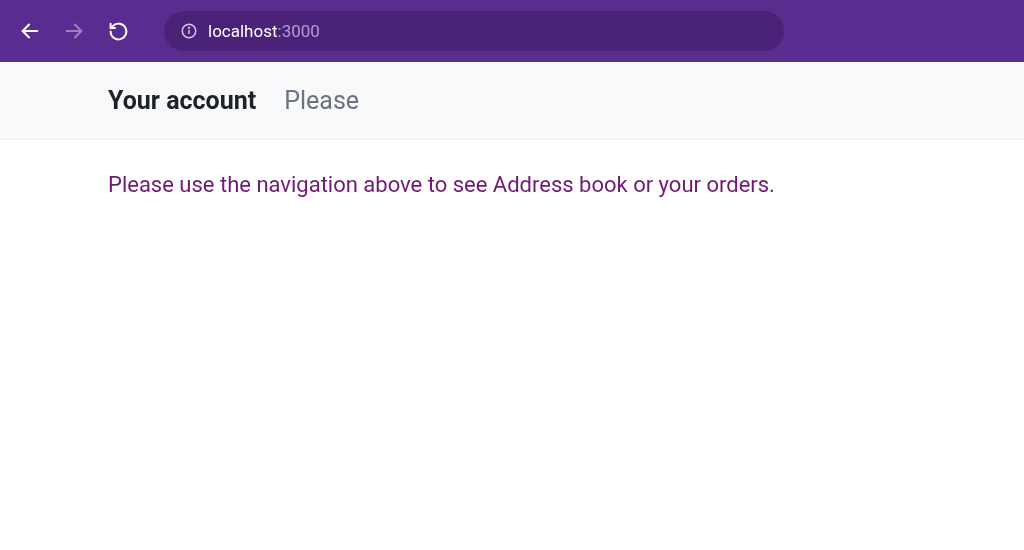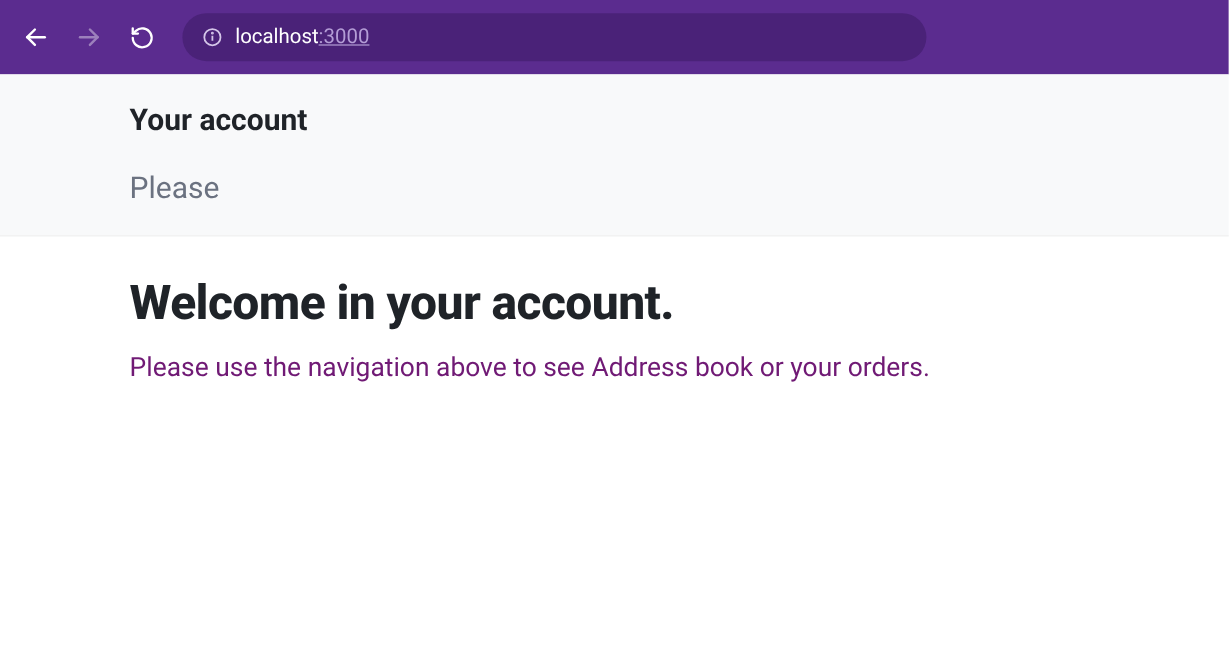--- a/index.html
+++ b/index.html
@@ -13,20 +13,21 @@
       width: 1024px;
       height: 550px;
       overflow: hidden;
     }
     .browser-chrome {
       background: #5b2c8f;
       height: 62px;
       display: flex;
       align-items: center;
       padding: 0 16px;
+      gap: 12px;
     }
     .nav-buttons {
       display: flex;
       align-items: center;
       gap: 16px;
     }
     .nav-btn {
       width: 28px;
       height: 28px;
       display: flex;
@@ -61,33 +62,31 @@
     .url {
       font-size: 17px;
       color: #ffffff;
       display: flex;
     }
     .url-host {
       color: #ffffff;
     }
     .url-port {
       color: #b49dd6;
-      text-decoration: underline;
     }
     .page-header {
       background: #f8f9fa;
       padding: 24px 0 24px 0;
       border-bottom: 1px solid #f0f0f0;
     }
     .nav-tabs {
       display: flex;
       align-items: baseline;
       gap: 28px;
       padding-left: 108px;
-      flex-direction: column;
     }
     .tab {
       font-size: 25px;
       color: #6b7280;
       cursor: pointer;
     }
     .tab.active {
       color: #1f2328;
       font-weight: 700;
     }
@@ -147,15 +146,14 @@
 </div>
 
 <div class="page-header">
   <div class="nav-tabs">
     <div class="tab active">Your account</div>
     <div class="tab">Please</div>
   </div>
 </div>
 
 <div class="content">
-  <h1 class="title">Welcome in your account.</h1>
   <p class="subtitle">Please use the navigation above to see Address book or your orders.</p>
 </div>
 
 </body></html>

